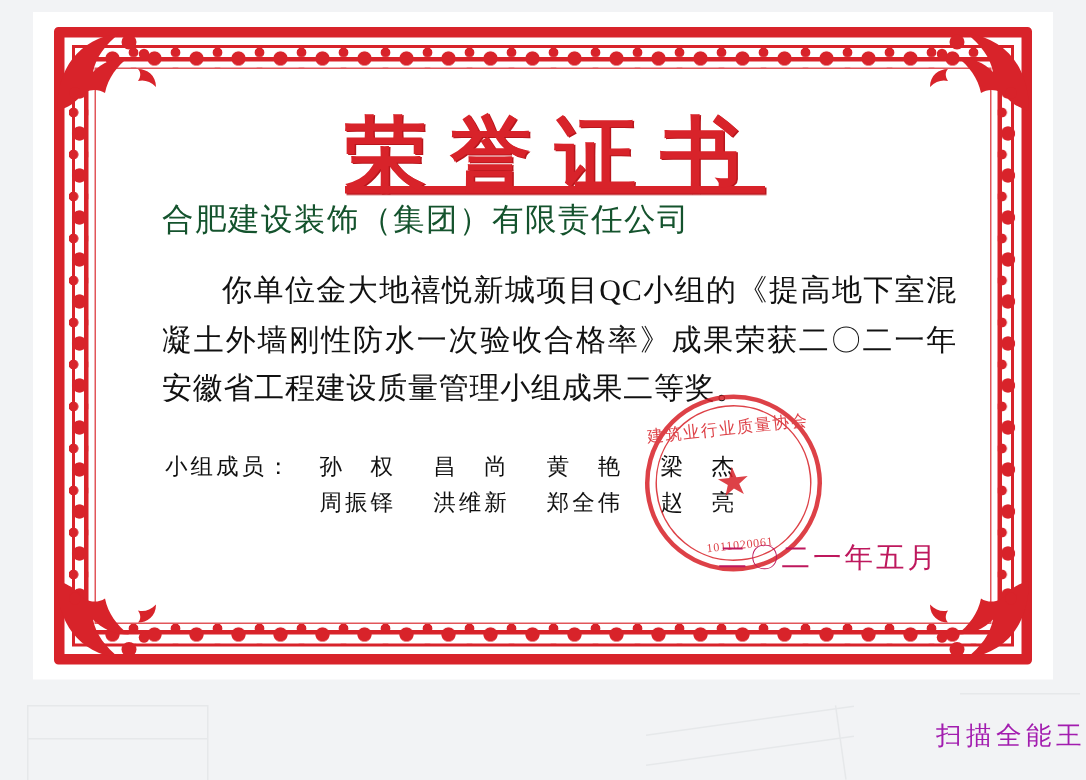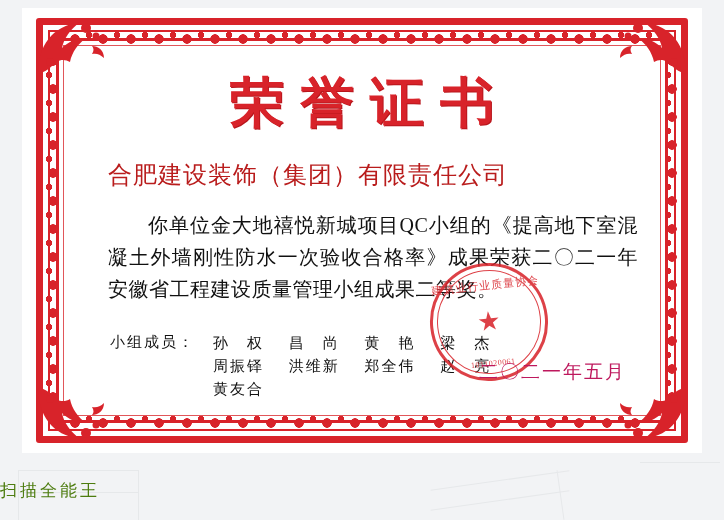--- a/index.html
+++ b/index.html
@@ -117,26 +117,26 @@
     text-align: center;
     color: #d8232a;
     font-family: "DejaVu Serif", "Liberation Serif", serif;
     font-weight: bold;
     font-size: 54px;
     letter-spacing: 16px;
     text-indent: 16px;
     margin-top: 18px;
     line-height: 1.05;
     text-shadow: 1px 1px 0 #b8161c;
+    text-decoration: underline;
   }
 
   .recipient {
-    margin-top: 26px;
-    font-size: 24px;
-    color: #b91c1c;
+    font-size: 21px;
+    color: #14532d;
     line-height: 1.5;
     letter-spacing: 1px;
     padding-left: 26px;
   }
 
   .body-text {
     margin-top: 16px;
     font-size: 20px;
     color: #111;
     line-height: 1.62;
@@ -232,23 +232,23 @@
   }
   .seal .arc-top { top: 12px; font-size: 11px; }
   .seal .arc-bottom { bottom: 10px; font-size: 8px; letter-spacing: 0.5px; }
 
   
   .footer-text {
     position: absolute;
     left: 0;
     right: 0;
     bottom: 18px;
-    text-align: left;
+    text-align: right;
     font-size: 17px;
-    color: #4d7c0f;
+    color: #a21caf;
     letter-spacing: 3px;
     z-index: 3;
     font-family: "Liberation Sans", sans-serif;
   }
 </style>
 </head>
 <body>
 
 <div class="bg-texture">
   <div class="tline" style="left:18px; top:470px; width:120px; height:1px;"></div>
@@ -334,23 +334,20 @@
           <span class="m">昌　尚</span>
           <span class="m">黄　艳</span>
           <span class="m">梁　杰</span>
         </div>
         <div class="members-row">
           <span class="m">周振铎</span>
           <span class="m">洪维新</span>
           <span class="m">郑全伟</span>
           <span class="m">赵　亮</span>
         </div>
-        <div class="members-row">
-          <span class="m">黄友合</span>
-        </div>
       </div>
     </div>
 
     <div class="sign-area">
       <div class="seal">
         <div class="ring2"></div>
         <div class="arc-top">建筑业行业质量协会</div>
         <div class="star">
             <span>★</span>
           </div>

